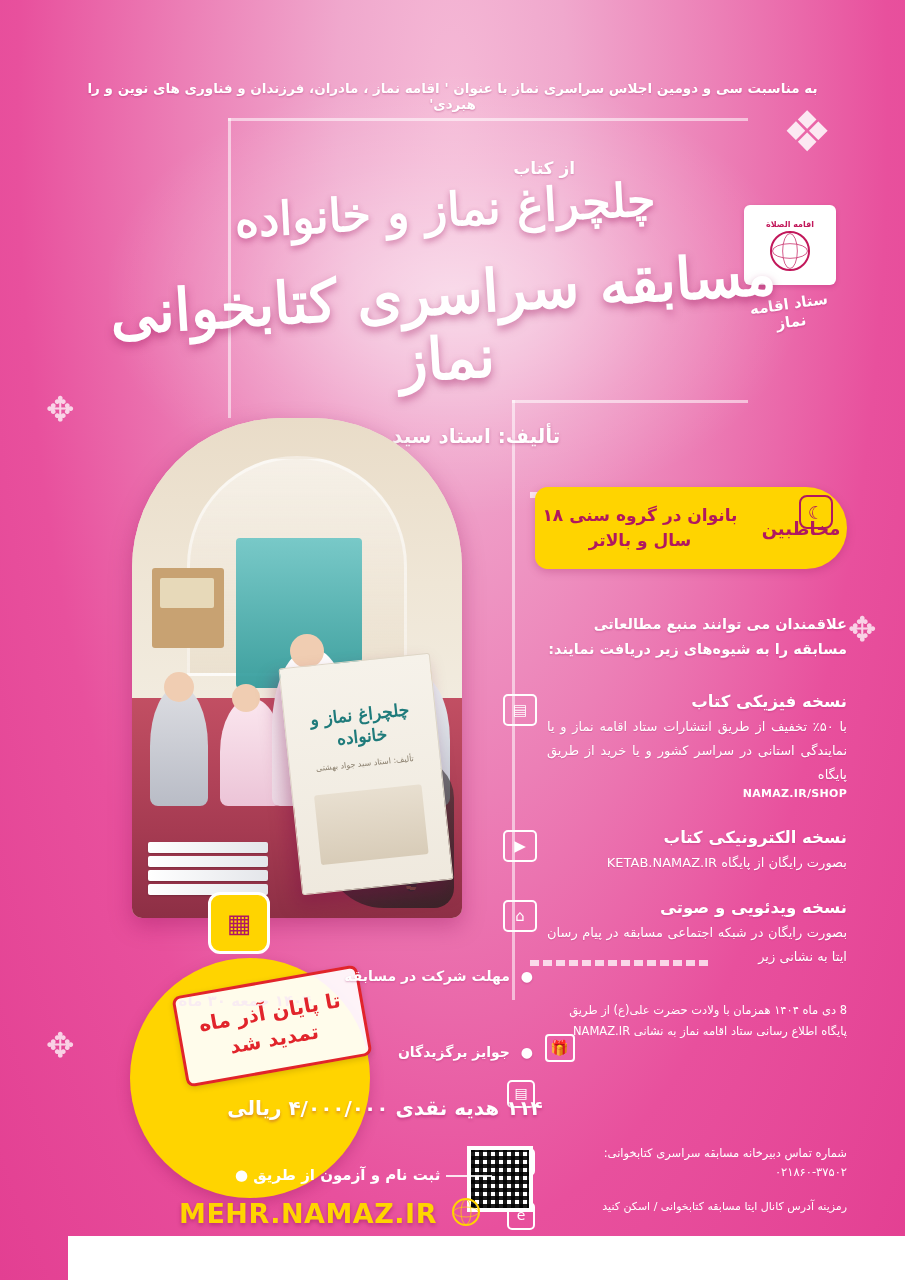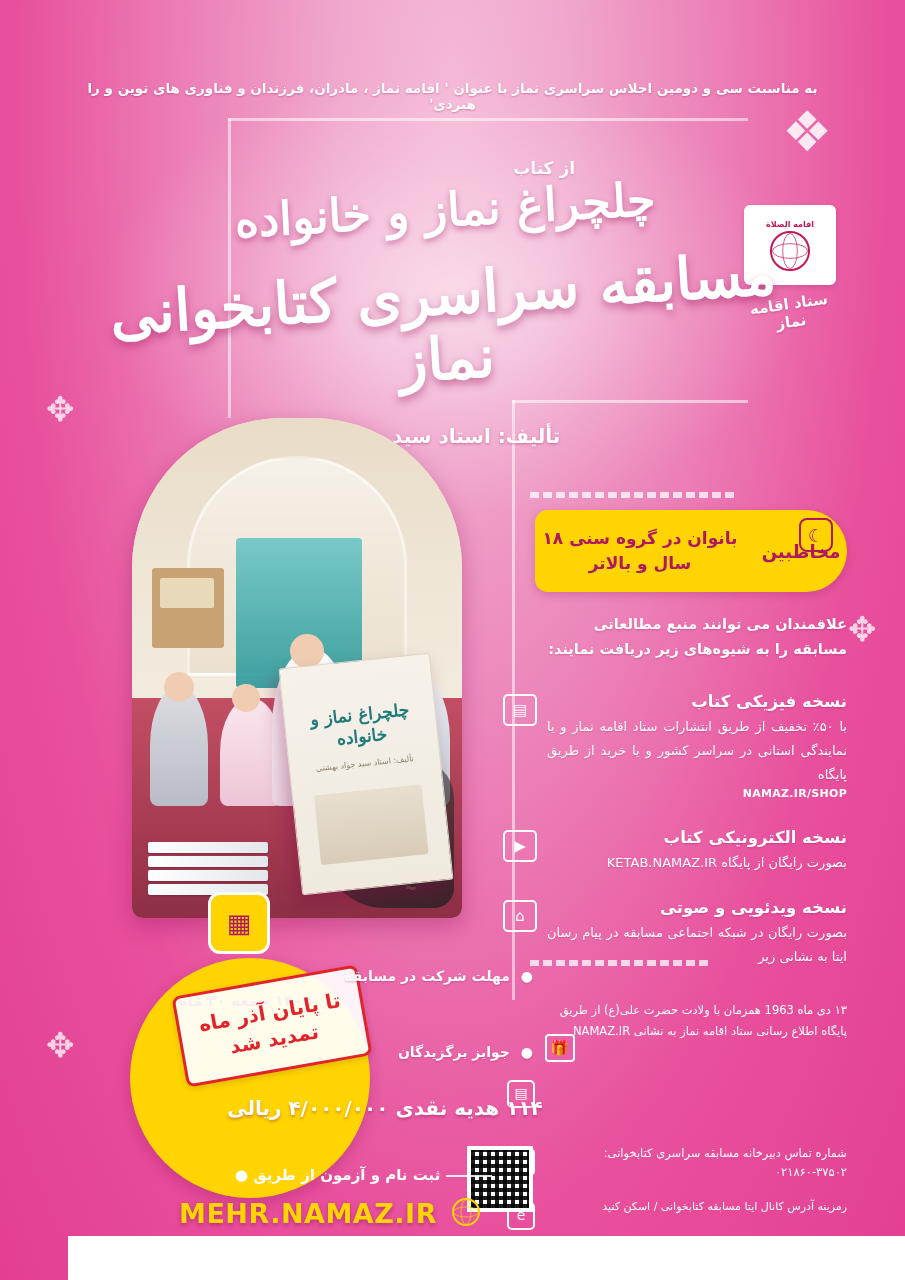--- a/index.html
+++ b/index.html
@@ -289,21 +289,21 @@
   .book-cover .bc-img {
     margin: 22px auto 0;
     width: 108px; height: 70px;
     background: linear-gradient(180deg,#e8dfd0,#d8ccb8);
     border-radius: 3px;
   }
 
   
   .audience {
     position: absolute;
-    right: 58px; top: 510px;
+    right: 58px; top: 487px;
     width: 312px; height: 82px;
     background: #ffd400;
     border-radius: 14px 46px 46px 14px;
     box-shadow: 0 3px 8px rgba(140,15,85,0.25);
     display: flex;
     align-items: center;
   }
   .audience .aud-tag {
     width: 96px;
     text-align: center;
@@ -673,21 +673,21 @@
     </div>
   </div>
 
   <div class="opt" id="opt3">
     <div class="opt-icon">⌂</div>
     <div class="opt-title">نسخه ویدئویی و صوتی</div>
     <div class="opt-body">بصورت رایگان در شبکه اجتماعی مسابقه در پیام رسان ایتا به نشانی زیر</div>
   </div>
 
   <div class="results">
-    <div class="rs-body">۱۳ دی ماه 1963 همزمان با ولادت حضرت علی(ع) از طریق پایگاه اطلاع رسانی ستاد اقامه نماز به نشانی NAMAZ.IR</div>
+    <div class="rs-body">8 دی ماه ۱۴۰۴ همزمان با ولادت حضرت علی(ع) از طریق پایگاه اطلاع رسانی ستاد اقامه نماز به نشانی NAMAZ.IR</div>
   </div>
 
   <div class="info-row" id="inforow1">
     <div class="info-icon">▤</div>
   </div>
   <div class="info-row" id="inforow2">
     <div class="info-icon">✆</div>
     <span>شماره تماس دبیرخانه مسابقه سراسری کتابخوانی: ۳۷۵۰۲-۰۲۱۸۶۰</span>
   </div>
   <div class="info-row" id="inforow3">

